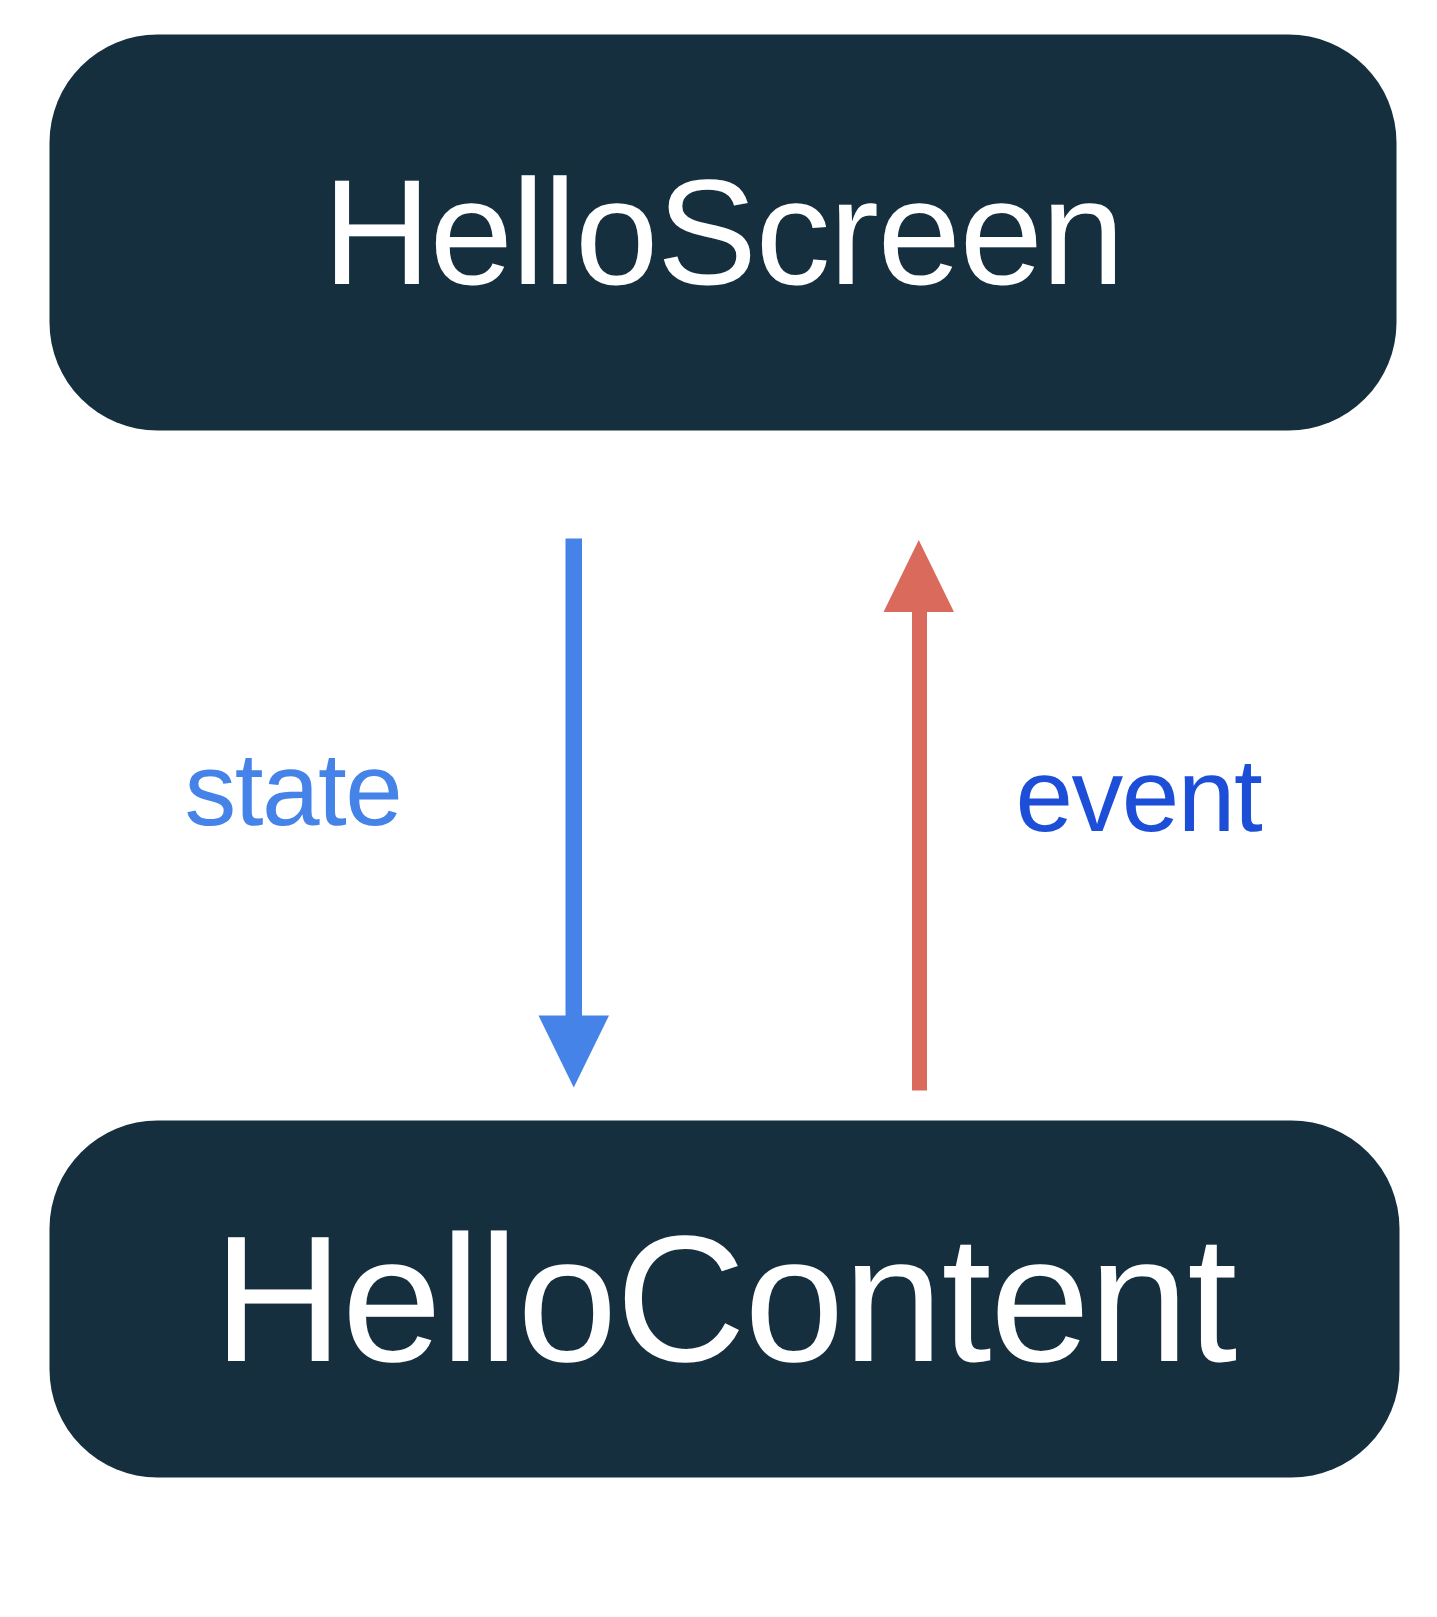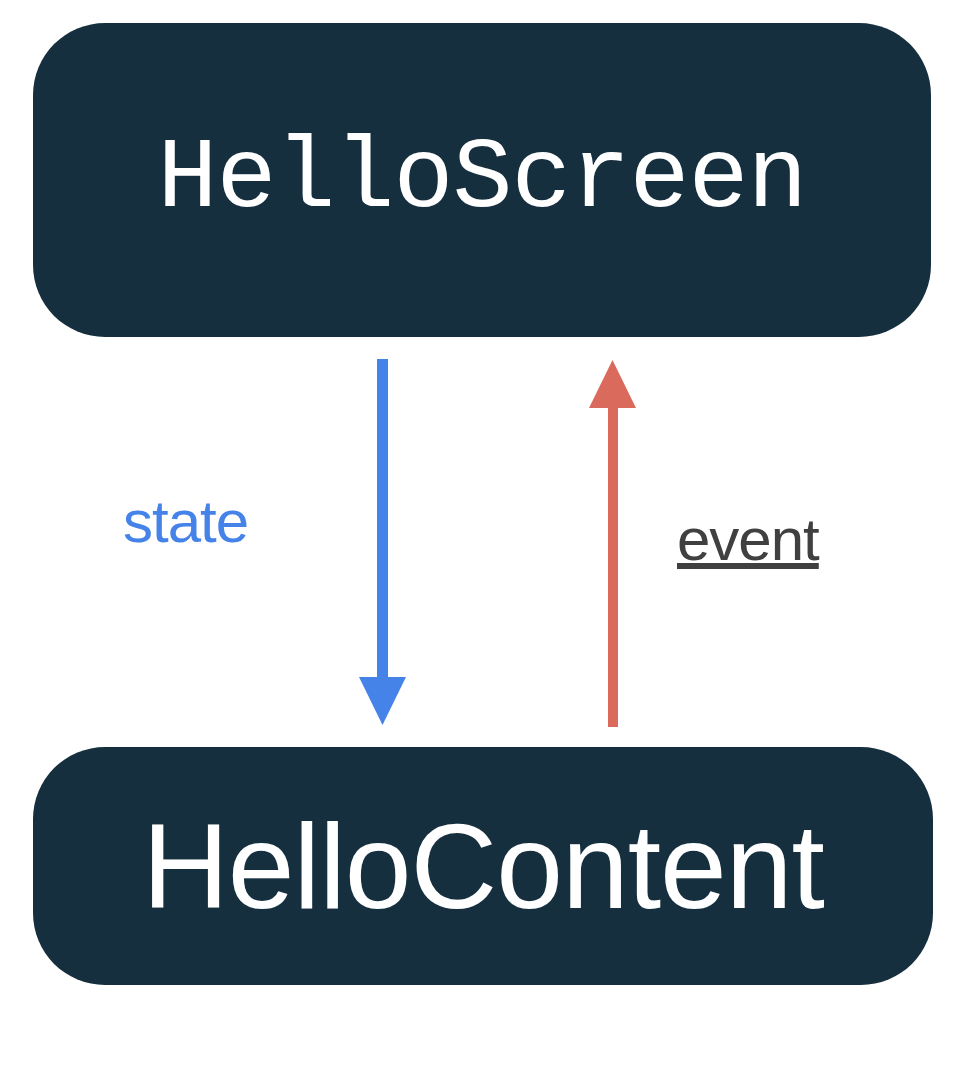--- a/index.html
+++ b/index.html
@@ -20,22 +20,21 @@
     background: #152F3F;
     border-radius: 72px;
     display: flex;
     align-items: center;
     justify-content: center;
   }
   .node-box.top {
     left: 33px;
     top: 23px;
     width: 898px;
-    height: 314px;
-    font-family: Liberation Mono, monospace;
+    height: 264px;
   }
   .node-box.bottom {
     left: 33px;
     top: 747px;
     width: 900px;
     height: 238px;
   }
   .node-label {
     color: #FFFFFF;
     line-height: 1;
@@ -48,35 +47,34 @@
   .arrow-layer {
     position: absolute;
     left: 0;
     top: 0;
     width: 958px;
     height: 1078px;
     pointer-events: none;
   }
   .edge-label {
     position: absolute;
-    font-size: 60px;
+    font-size: 69px;
     line-height: 1;
     white-space: nowrap;
     letter-spacing: -1px;
   }
   .edge-label.state {
     left: 123px;
     top: 492px;
     color: #4683E8;
   }
   .edge-label.event {
     left: 677px;
-    top: 510px;
-    color: #404040;
-    text-decoration: underline;
+    top: 496px;
+    color: #1d4ed8;
   }
 </style>
 </head>
 <body>
 
 <div class="canvas">
 
   <div class="node-box top">
     <span class="node-label">HelloScreen</span>
   </div>

